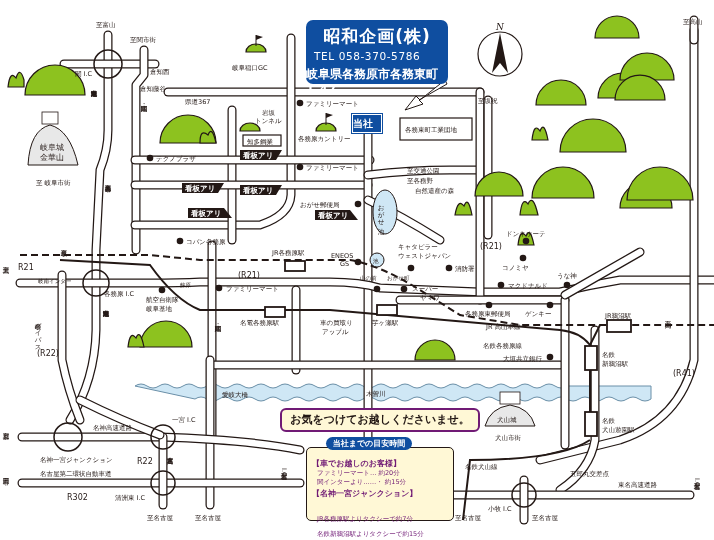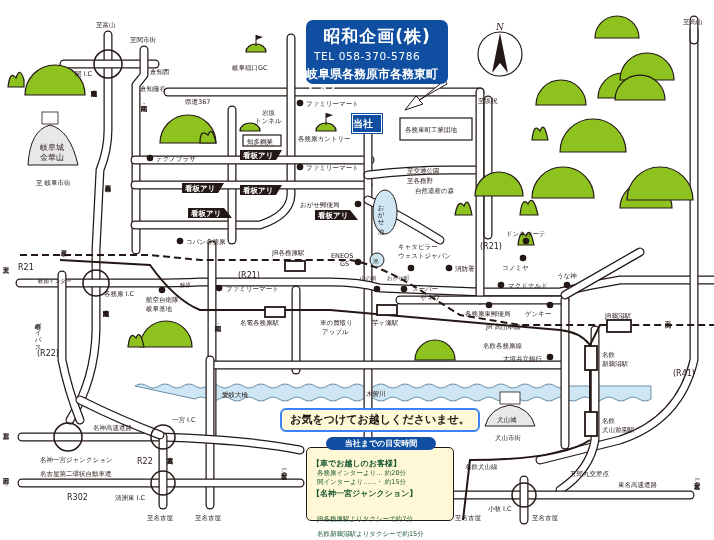--- a/index.html
+++ b/index.html
@@ -19,23 +19,23 @@
   .sign-tx{fill:#ffffff;font-size:7.5px;font-weight:bold;}
   .river{fill:#cfe7f5;stroke:#6a8fa8;stroke-width:1;}
   .station{fill:#ffffff;stroke:#231815;stroke-width:1.8;}
   .box{fill:#ffffff;stroke:#231815;stroke-width:1.2;}
   
   #banner{position:absolute;left:306px;top:20px;width:142px;height:64px;background:#0f4ea0;border-radius:7px;color:#fff;}
   #banner .name{position:absolute;left:0;top:5px;width:142px;text-align:center;font-weight:bold;font-size:17px;letter-spacing:1px;}
   #banner .tel{position:absolute;left:8px;top:30px;font-size:10.5px;letter-spacing:.6px;}
   #banner .addr{position:absolute;left:0;top:46px;font-size:12px;font-weight:bold;}
   #here{position:absolute;left:352px;top:114px;width:28px;height:17px;background:#0f4ea0;border:1.5px solid #fff;outline:1px solid #0f4ea0;color:#fff;font-weight:bold;font-size:10px;line-height:17px;}
-  #caution{position:absolute;left:280px;top:408px;width:196px;height:20px;background:#fff8d6;border:2px solid #3b82f6;border-radius:6px;font-size:11px;font-weight:bold;line-height:20px;text-align:center;color:#231815;}
-  #guide{position:absolute;left:306px;top:447px;width:146px;height:72px;background:#fff8d6;border:1.5px solid #231815;border-radius:5px;color:#14532d;}
-  #guide-title{position:absolute;left:326px;top:437px;width:110px;height:13px;background:#0f4ea0;border-radius:7px;color:#fff;font-size:8px;font-weight:bold;text-align:center;line-height:13px;}
+  #caution{position:absolute;left:280px;top:408px;width:196px;height:20px;background:#fff8d6;border:2px solid #701a75;border-radius:6px;font-size:11px;font-weight:bold;line-height:20px;text-align:center;color:#231815;}
+  #guide{position:absolute;left:306px;top:447px;width:146px;height:72px;background:#fff8d6;border:1.5px solid #231815;border-radius:5px;color:#701a75;}
+  #guide-title{position:absolute;left:326px;top:437px;width:86px;height:13px;background:#0f4ea0;border-radius:7px;color:#fff;font-size:8px;font-weight:bold;text-align:center;line-height:13px;}
   #guide .h{position:absolute;left:5px;font-size:8px;font-weight:bold;}
   #guide .r{position:absolute;left:10px;font-size:6.5px;}
 </style>
 </head>
 <body>
 
 <svg id="map" viewBox="0 0 714 540" xmlns="http://www.w3.org/2000/svg">
 
   <g>
     <path class="river" d="M135 386 q6 -4 12 0 t12 0 t12 0 t12 0 t12 0 t12 0 t12 0 t12 0 t12 0 t12 0 t12 0 t12 0 t12 0 t12 0 t12 0 t12 0 t12 0 t12 0 t12 0 t12 0 t12 0 t12 0 t12 0 t12 0 t12 0 t12 0 t12 0 t12 0 t12 0 t12 0 t12 0 t12 0 t12 0 t12 0 t12 0 t12 0 L651 386 L651 399 q-6 4 -12 0 t-12 0 t-12 0 t-12 0 t-12 0 t-12 0 t-12 0 t-12 0 t-12 0 t-12 0 t-12 0 t-12 0 t-12 0 t-12 0 t-12 0 t-12 0 t-12 0 t-12 0 t-12 0 t-12 0 t-12 0 t-12 0 t-12 0 t-12 0 t-12 0 t-12 0 t-12 0 t-12 0 t-12 0 t-12 0 t-12 0 t-12 0 t-12 0 t-12 0 t-12 0 t-12 0 t-12 0 t-12 0 Z"></path>
@@ -357,19 +357,19 @@
   <div class="tel">TEL 058-370-5786</div>
   <div class="addr">岐阜県各務原市各務東町1-47</div>
 </div>
 
 <div id="here">当社</div>
 
 <div id="caution">お気をつけてお越しくださいませ。</div>
 
 <div id="guide">
   <div class="h" style="top:10px;">【車でお越しのお客様】</div>
-  <div class="r" style="top:21px;">各務原インターより… 約20分</div>
+  <div class="r" style="top:21px;">ファミリーマート… 約20分</div>
   <div class="r" style="top:30px;">関インターより……・ 約15分</div>
   <div class="h" style="top:40px;">【名神一宮ジャンクション】</div>
   <div class="r" style="top:51px;margin-top:31px;">名鉄新鵜沼駅よりタクシーで約15分</div>
   <div class="r" style="top:60px;margin-top:7px;">JR各務原駅よりタクシーで約7分</div>
 </div>
 <div id="guide-title">当社までの目安時間</div>
 
 </body></html>

